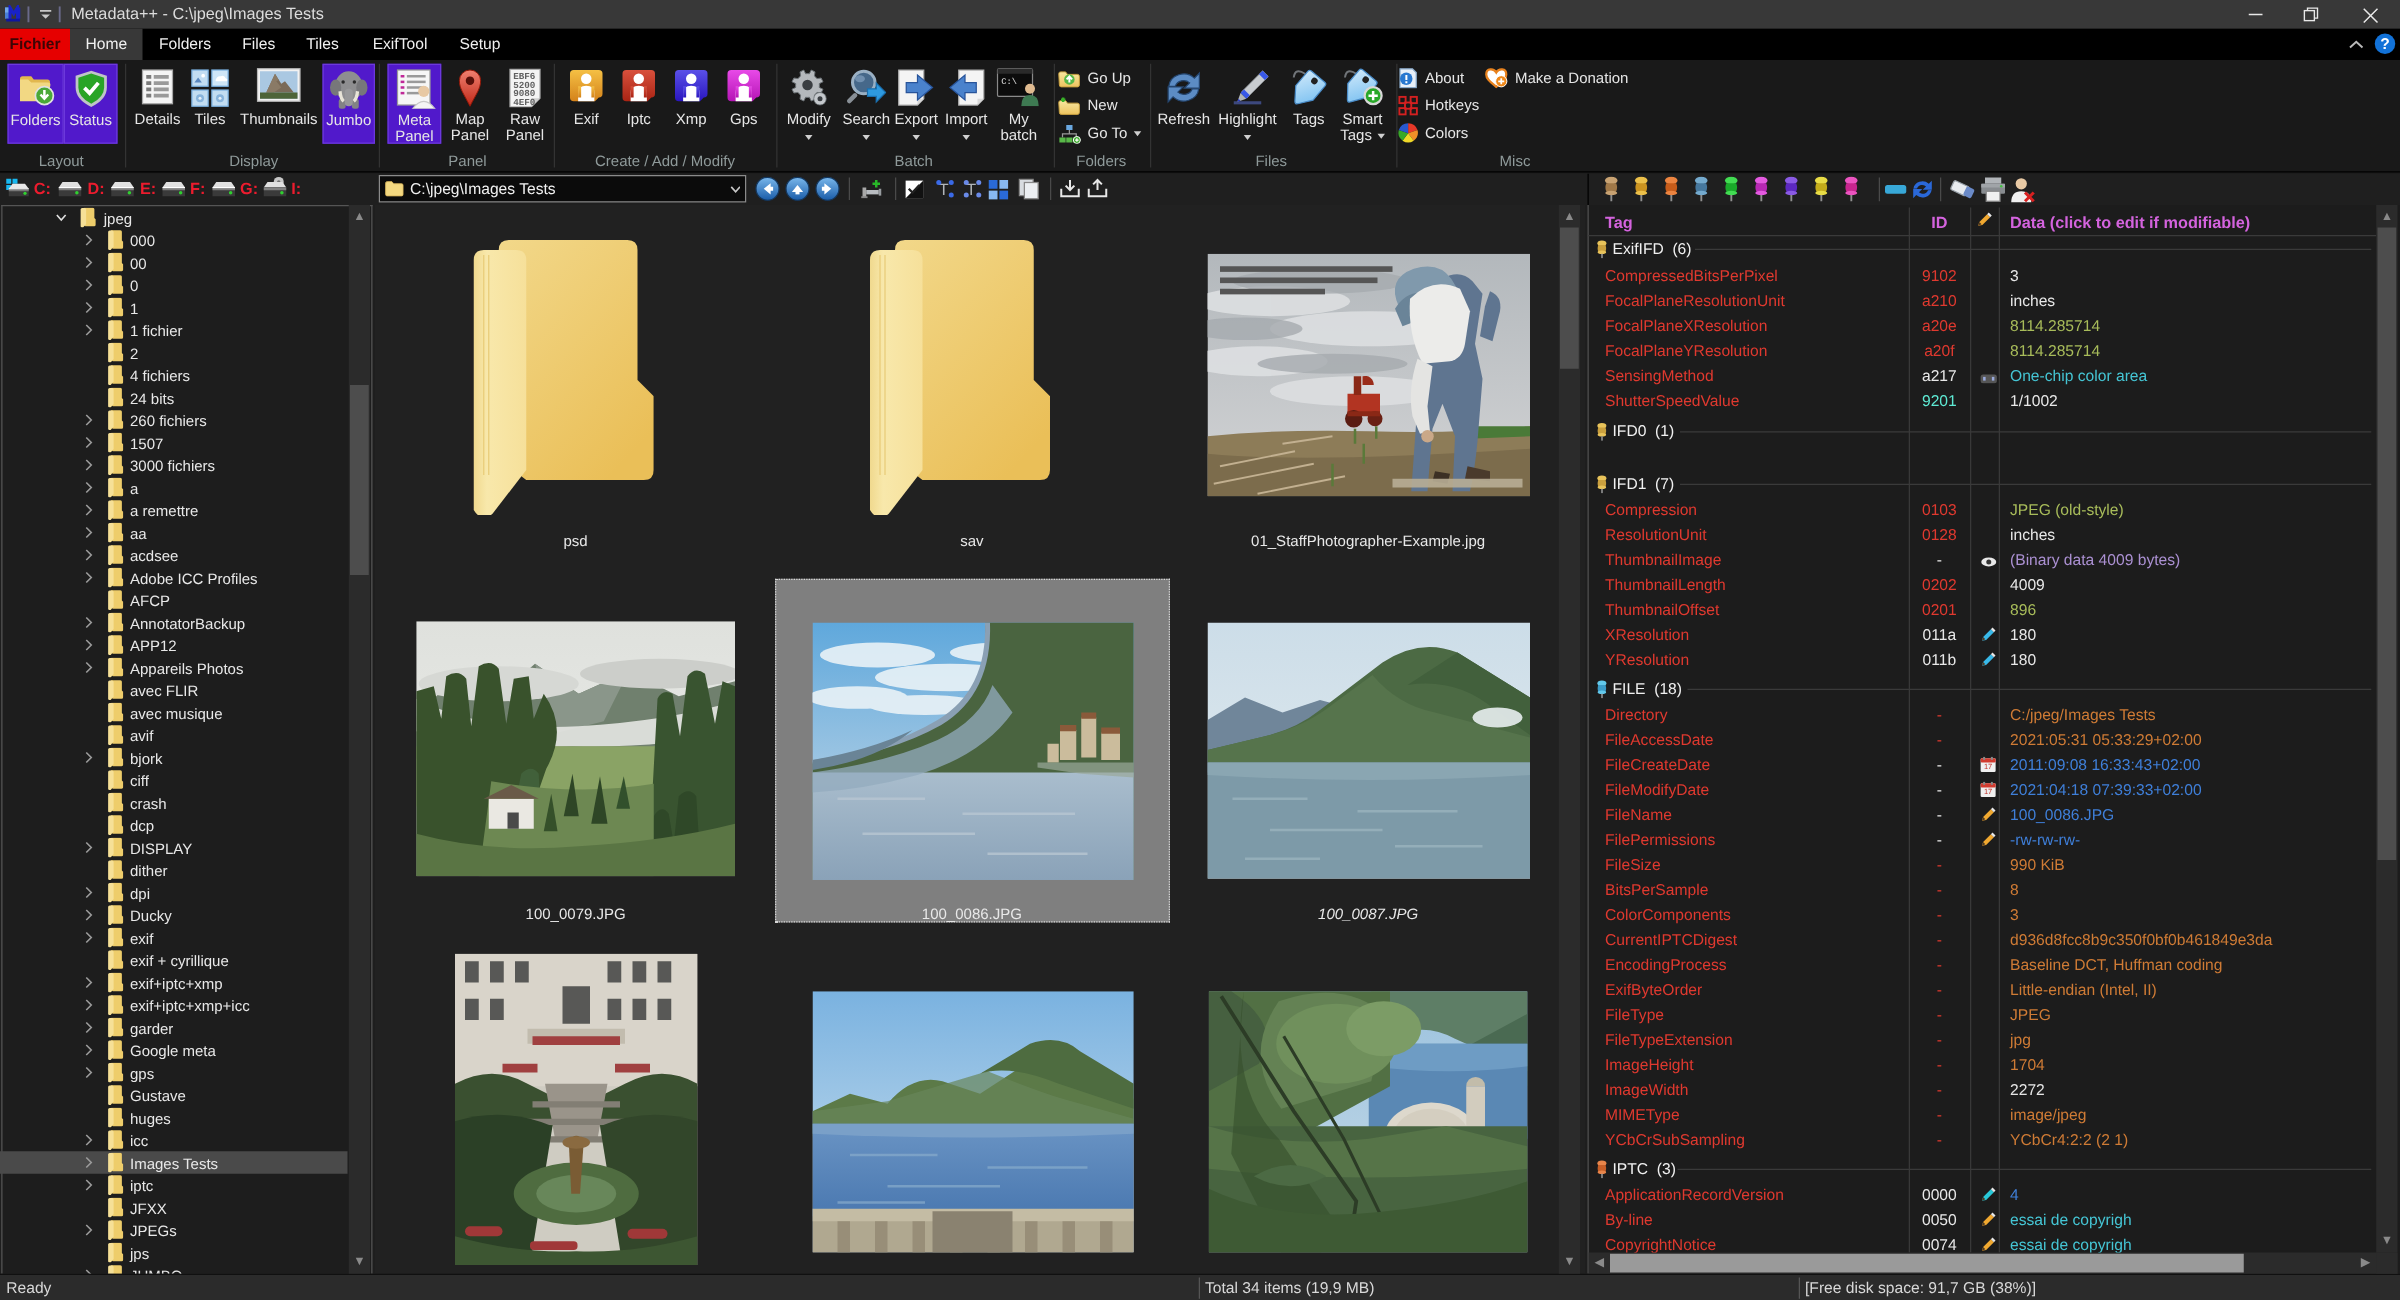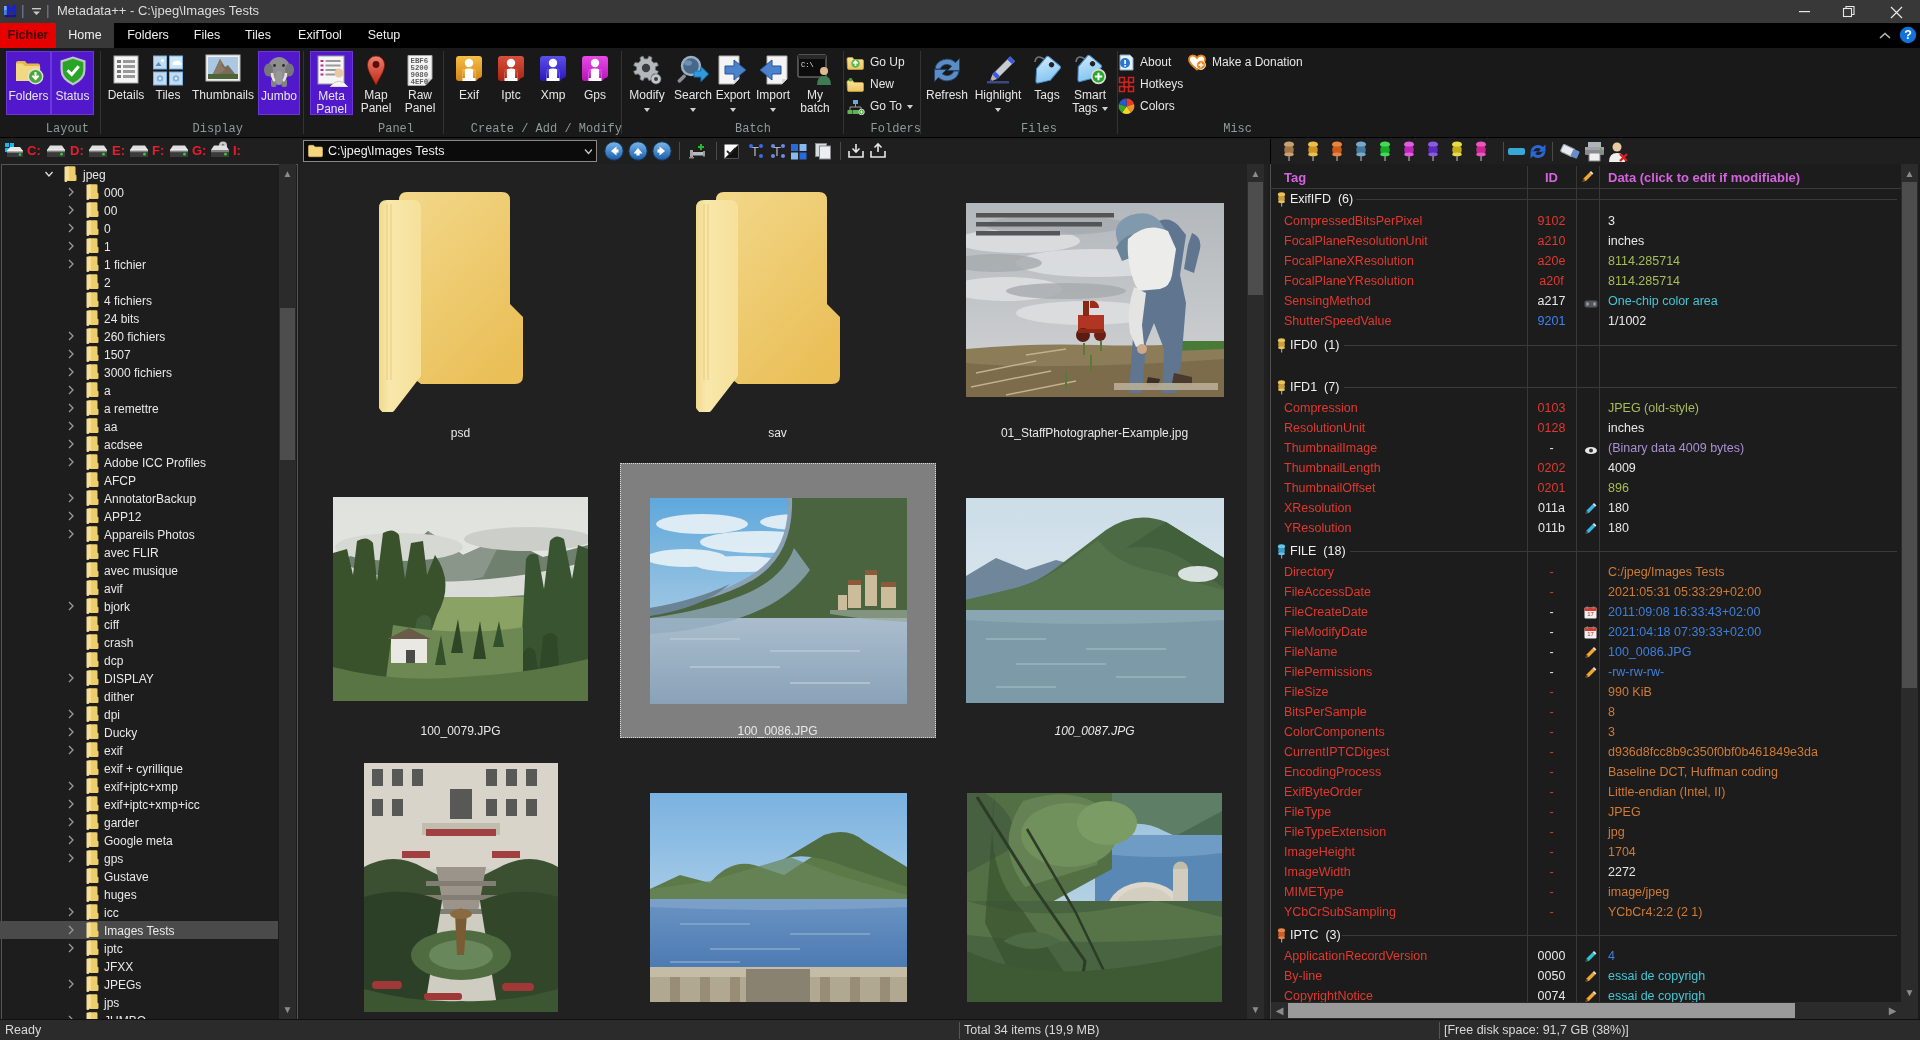--- a/index.html
+++ b/index.html
@@ -8,21 +8,21 @@
 
 #title{position:absolute;left:0;top:0;width:1920px;height:23px;background:#383838;}
 #title .txt{position:absolute;left:57px;top:3px;font-size:13px;color:#dcdcdc;}
 .winbtn{position:absolute;top:0;height:23px;width:45px;}
 
 #menu{position:absolute;left:0;top:23px;width:1920px;height:25px;background:#000;}
 .mtab{position:absolute;top:0;height:25px;font-size:12.5px;color:#f0f0f0;text-align:center;line-height:25px;}
 
 #ribbon{position:absolute;left:0;top:48px;width:1920px;height:90px;background:#191919;border-bottom:1px solid #000;}
 .gsep{position:absolute;top:3px;height:83px;width:1px;background:#333;}
-.glabel{position:absolute;top:74px;font-size:12px;color:#8f9a9a;text-align:right;font-family:Liberation Mono, monospace;}
+.glabel{position:absolute;top:74px;font-size:12px;color:#8f9a9a;text-align:center;}
 .rbtn{position:absolute;top:3px;height:64px;text-align:center;}
 .rbtn .ic{position:absolute;top:3px;left:50%;transform:translateX(-50%);}
 .rlab{position:absolute;top:38px;width:100%;text-align:center;font-size:12px;color:#e6e6e6;line-height:13px;}
 .rsel{background:#5119cb;border:1px solid #6c38dc;}
 .smbtn{position:absolute;height:22px;font-size:12px;color:#e6e6e6;line-height:22px;}
 .smbtn svg,.smbtn .sic{vertical-align:middle;margin-right:5px;}
 .darr{display:inline-block;width:0;height:0;border-left:3.5px solid transparent;border-right:3.5px solid transparent;border-top:4px solid #cfcfcf;vertical-align:middle;}
 
 #toolrow{position:absolute;left:0;top:139px;width:1920px;height:25px;background:#1f1f1f;}
 .drv{position:absolute;top:3px;}
@@ -1474,21 +1474,21 @@
         <span class="mid" style="color:#e8e8e8">a217</span>
         <span class="mic"><svg width="14" height="8" viewBox="0 0 14 8">
             <rect x="0.5" y="0.5" width="13" height="7" rx="2" fill="#555"></rect>
             <rect x="2.5" y="2.5" width="2" height="3" fill="#9ad"></rect>
             <rect x="9.5" y="2.5" width="2" height="3" fill="#9ad"></rect>
           </svg></span>
         <span class="mdat" style="color:#45c5d4">One-chip color area</span>
       </div>
 <div class="mrow" style="top:147px">
         <span class="mtag">ShutterSpeedValue</span>
-        <span class="mid" style="color:#3b82f6">9201</span>
+        <span class="mid" style="color:#5eead4">9201</span>
         <span class="mdat" style="color:#e8e8e8">1/1002</span>
       </div>
 <div class="msec" style="top:170px">
         <svg width="11" height="15" viewBox="0 0 11 15">
           <ellipse cx="5.5" cy="2.6" rx="3.6" ry="2.3" fill="#e8c35a"></ellipse>
           <path d="M2.6 4 q-1.2 3.2 0.4 6 h5 q1.6-2.8 0.4-6 z" fill="#caa03e"></path>
           <ellipse cx="5.5" cy="9.8" rx="3.4" ry="1.4" fill="#e8c35a"></ellipse>
           <rect x="5" y="11" width="1.2" height="3.5" fill="#999"></rect>
         </svg>
         <span class="msl">IFD0  (1)</span>

